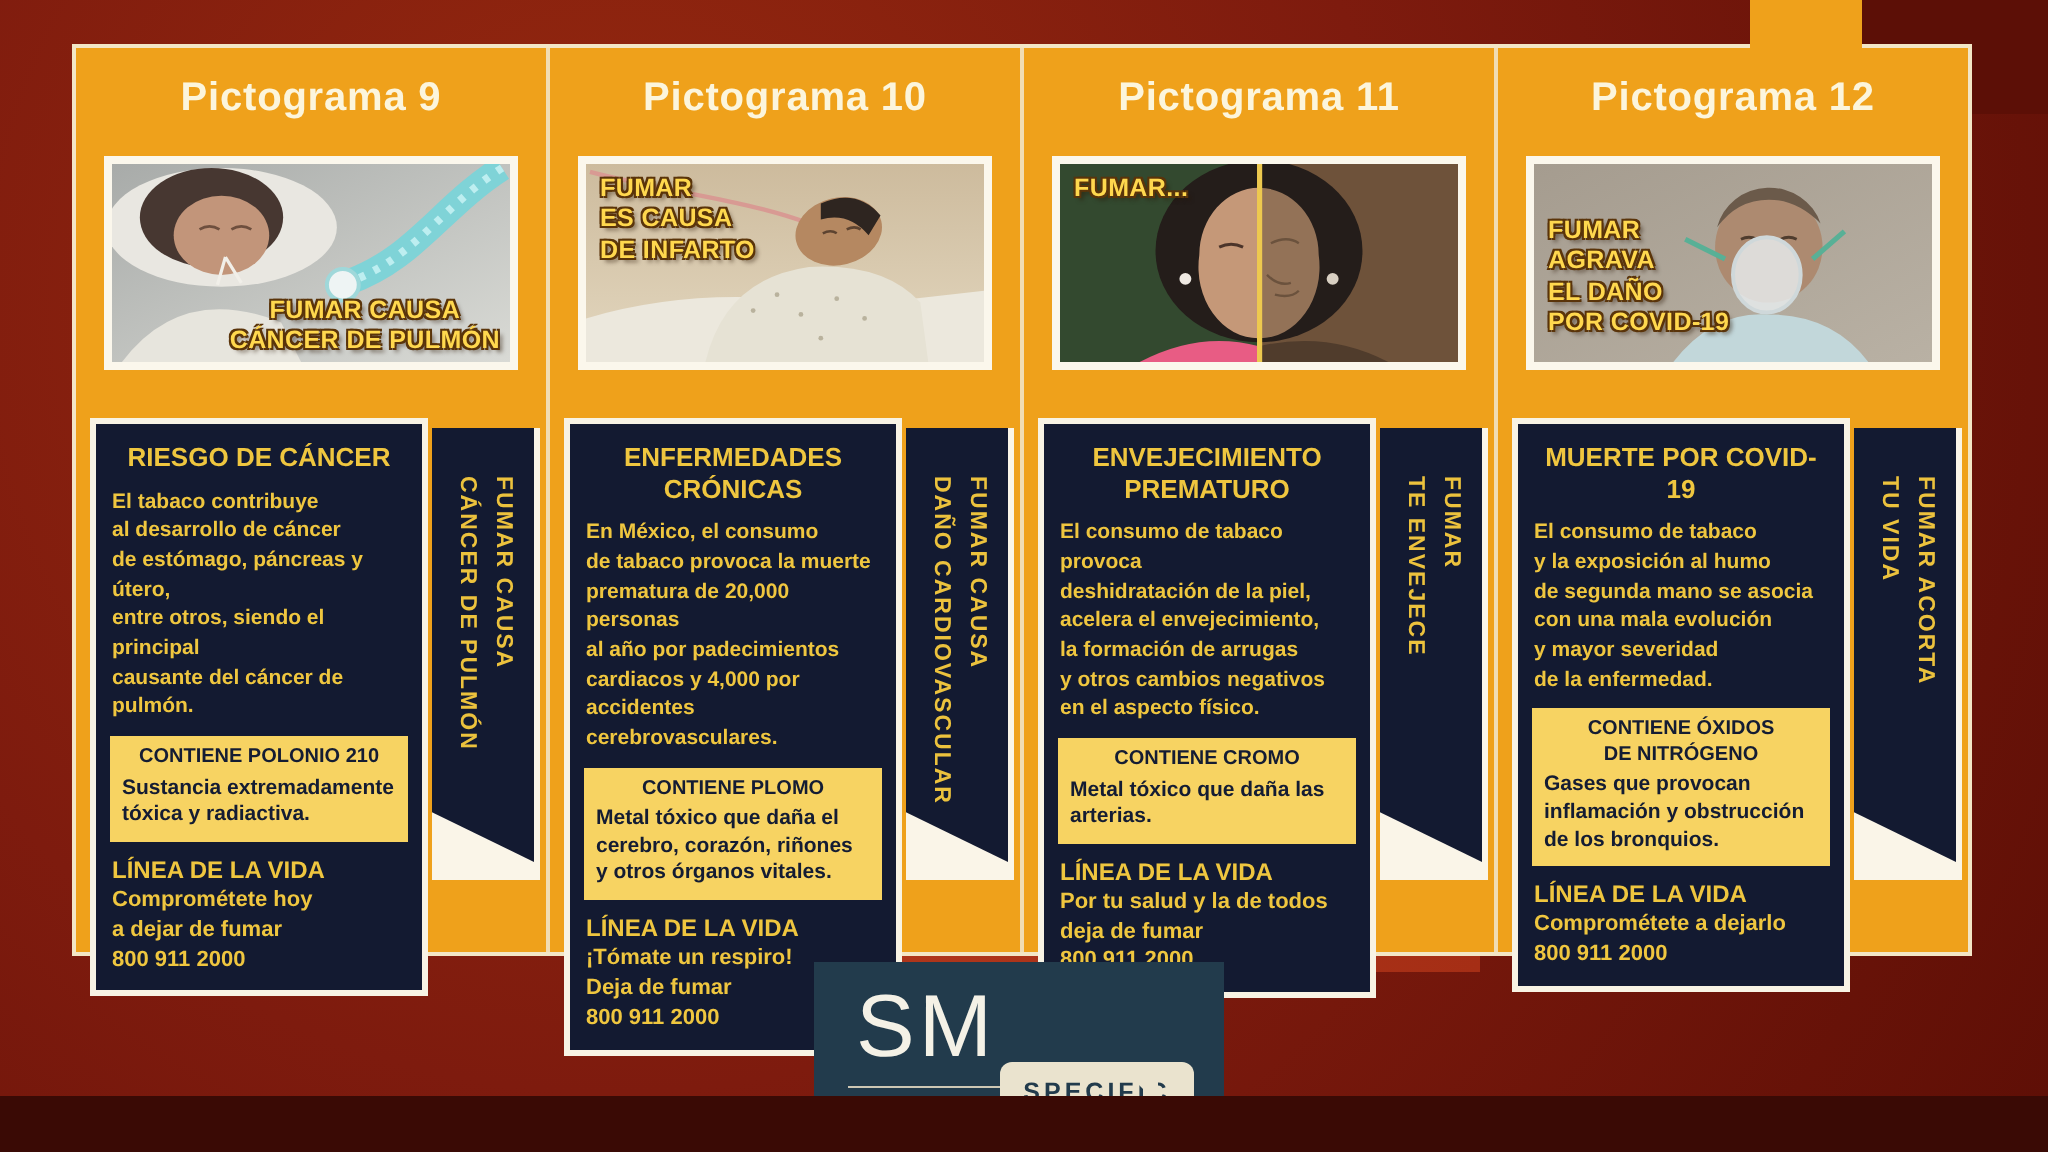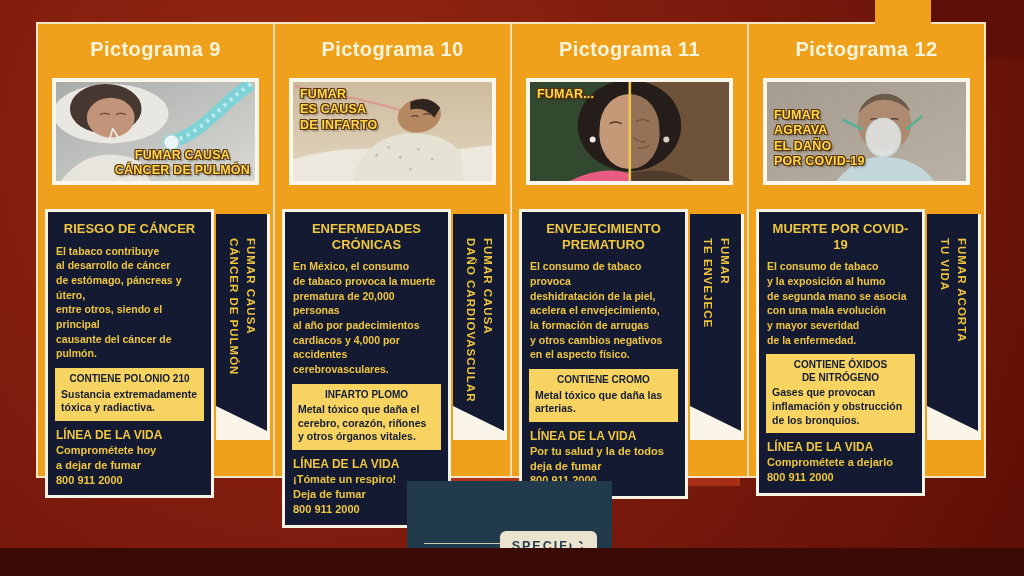--- a/index.html
+++ b/index.html
@@ -165,21 +165,21 @@
         <div class="card">
           <div class="card-title">ENFERMEDADES
 CRÓNICAS</div>
           <div class="card-body">En México, el consumo
 de tabaco provoca la muerte
 prematura de 20,000 personas
 al año por padecimientos
 cardiacos y 4,000 por
 accidentes cerebrovasculares.</div>
           <div class="highlight">
-            <div class="highlight-title">INFARTO PLOMO</div>
+            <div class="highlight-title">CONTIENE PLOMO</div>
             <div class="highlight-body">Metal tóxico que daña el
 cerebro, corazón, riñones
 y otros órganos vitales.</div>
           </div>
           <div class="card-footer">
             <div class="footer-title">LÍNEA DE LA VIDA</div>
             <div class="footer-body">¡Tómate un respiro!
 Deja de fumar
 800 911 2000</div>
           </div>
@@ -297,20 +297,21 @@
         </div>
       </div>
     </div>
 
   </div>
 
   <div class="bottom-accent"></div>
 
   <div class="logo">
     <div class="logo-line"></div>
+    <div class="logo-sm">SM</div>
     <div class="bubble">
       <div class="bubble-specific">SPECIFIC</div>
       <div class="bubble-news">NEWS</div>
     </div>
     <div class="bubble-tail"></div>
     <div class="logo-tagline">LEGALES Y DE ESTRATEGIA</div>
   </div>
 </div>
 
 </body></html>

